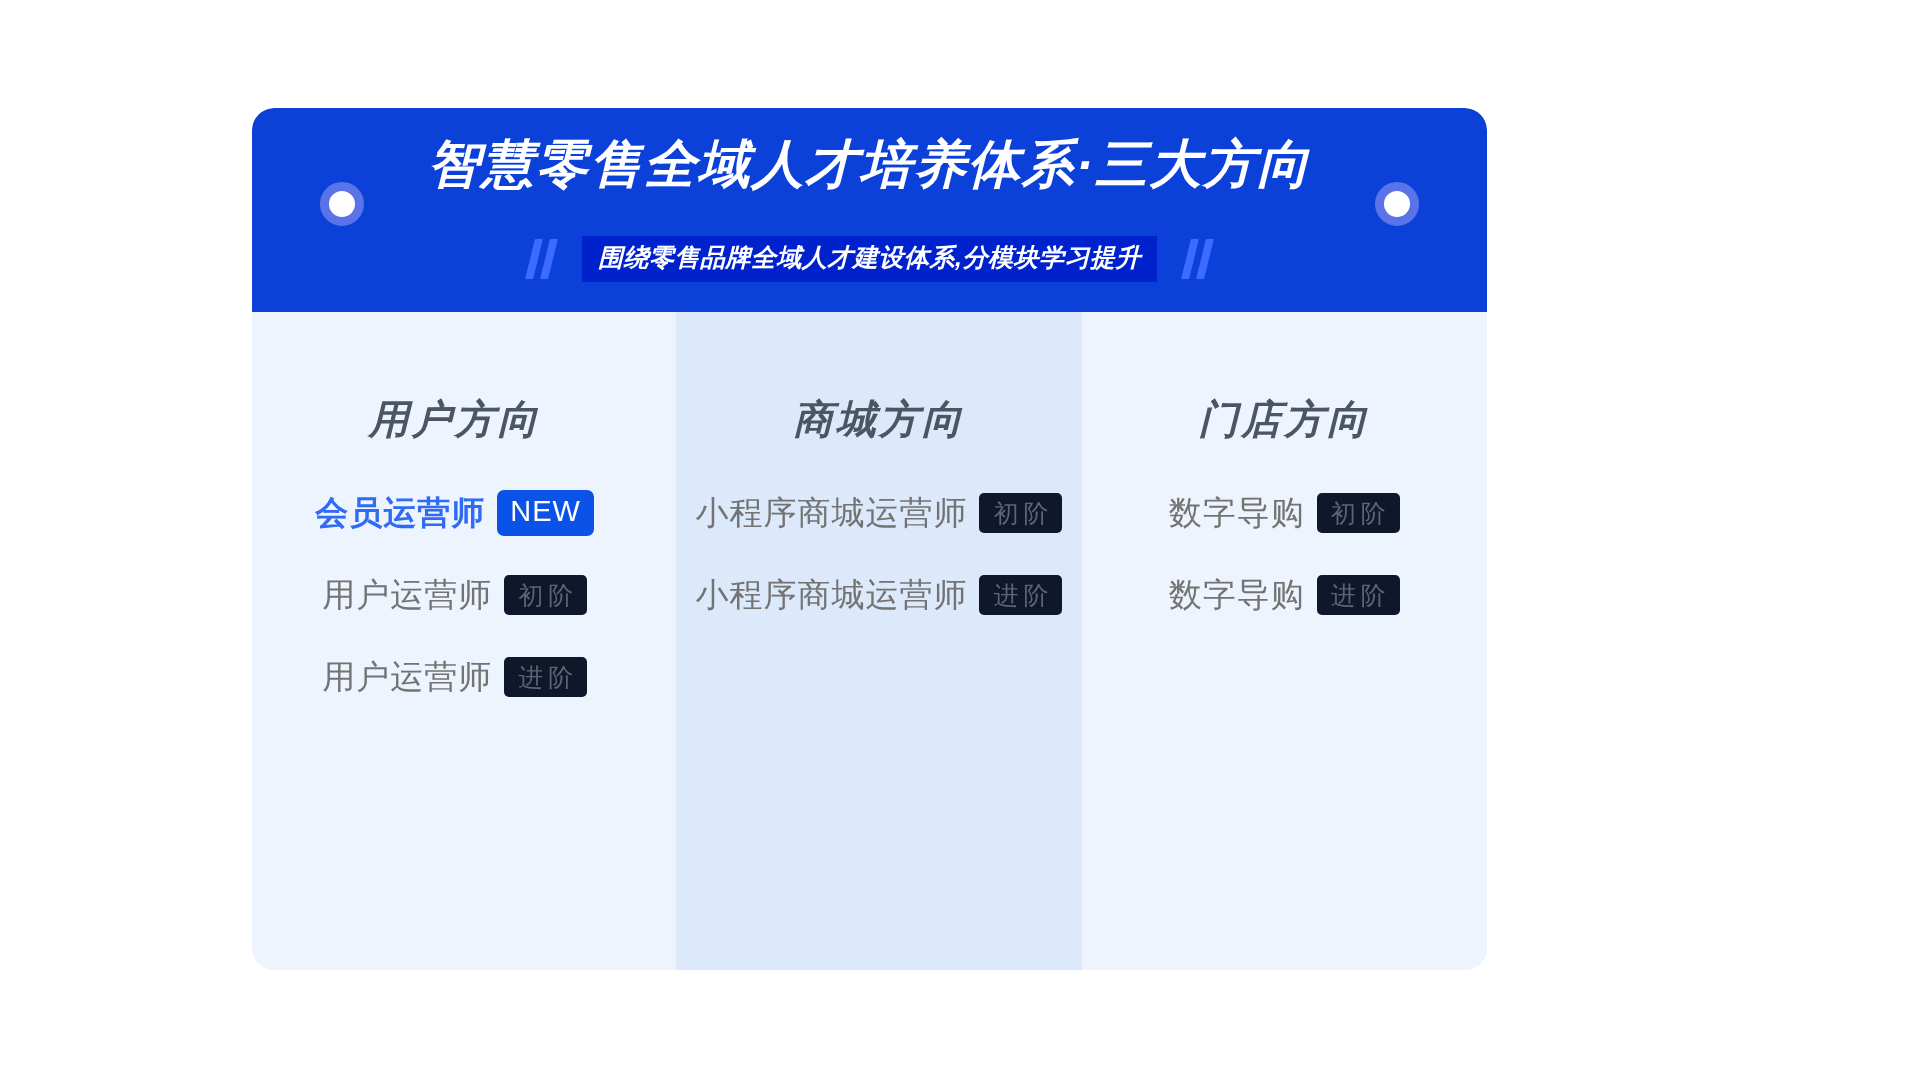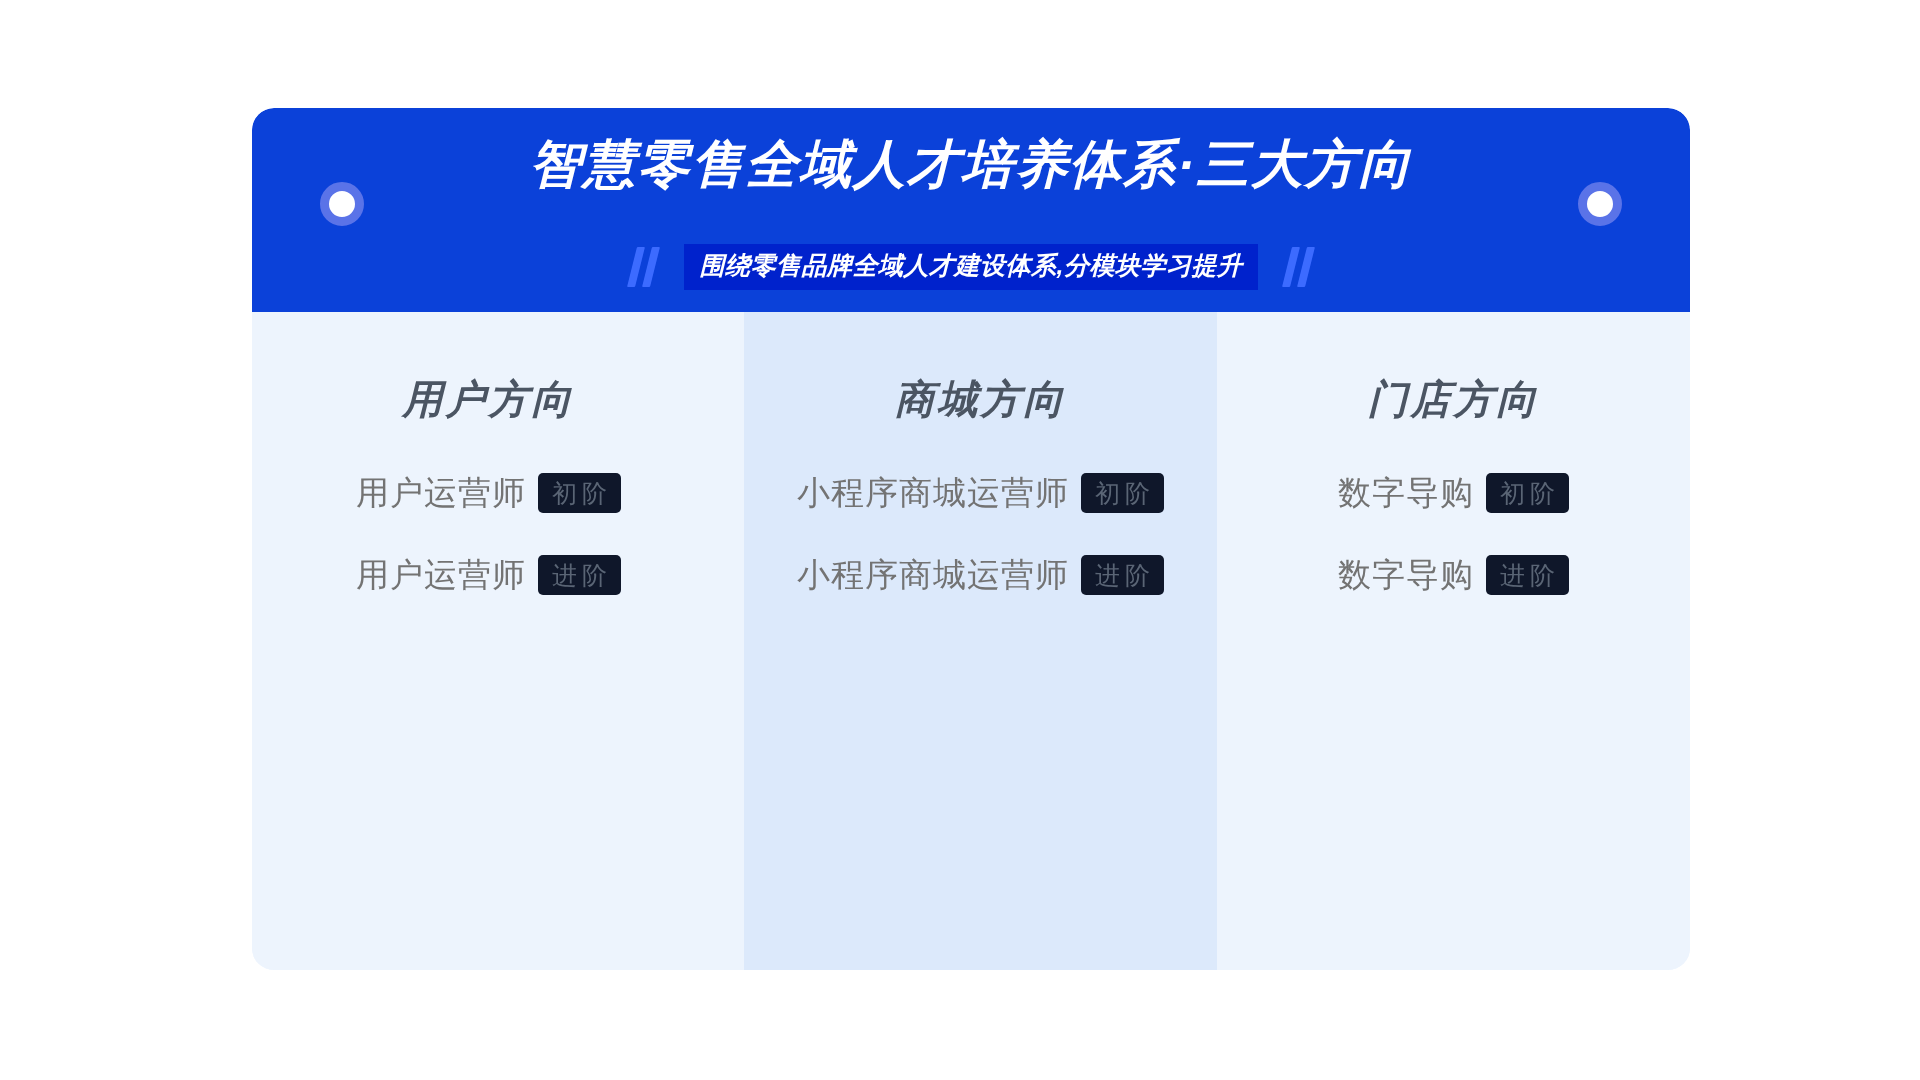--- a/index.html
+++ b/index.html
@@ -15,21 +15,21 @@
     position: relative;
     width: 1920px;
     height: 1080px;
   }
 
   
   .panel {
     position: absolute;
     left: 252px;
     top: 108px;
-    width: 1438px;
+    width: 1235px;
     height: 862px;
     border-radius: 22px;
     overflow: hidden;
     background: #EDF4FD;
   }
 
   
   .header {
     position: relative;
     width: 100%;
@@ -50,21 +50,21 @@
     font-style: italic;
     letter-spacing: 2px;
     line-height: 1.1;
     white-space: nowrap;
   }
 
   .subtitle-wrap {
     position: absolute;
     left: 0;
     right: 0;
-    top: 136px;
+    top: 128px;
     display: flex;
     align-items: center;
     justify-content: center;
     gap: 16px;
   }
 
   .slash-group {
     display: flex;
     align-items: center;
     gap: 7px;
@@ -104,21 +104,21 @@
 
   
   .columns {
     display: flex;
     width: 100%;
     height: 658px;
   }
 
   .column {
     flex: 1 1 0;
-    padding-top: 60px;
+    padding-top: 80px;
     background: #EDF4FD;
   }
   .column.alt { background: #DCE9FB; margin-left: 19px; }
 
   .column-title {
     text-align: center;
     color: #4B5563;
     font-size: 40px;
     font-weight: 700;
     font-style: italic;
@@ -206,20 +206,24 @@
         </div>
       </div>
     </div>
 
     <div class="columns">
 
       <div class="column">
         <div class="column-title">用户方向</div>
         <div class="item-list">
 
+          <div class="item">
+            <span class="item-label accent">会员运营师</span>
+            <span class="badge new">NEW</span>
+          </div>
 
           <div class="item">
             <span class="item-label">用户运营师</span>
             <span class="badge level">初阶</span>
           </div>
 
           <div class="item">
             <span class="item-label">用户运营师</span>
             <span class="badge level">进阶</span>
           </div>

